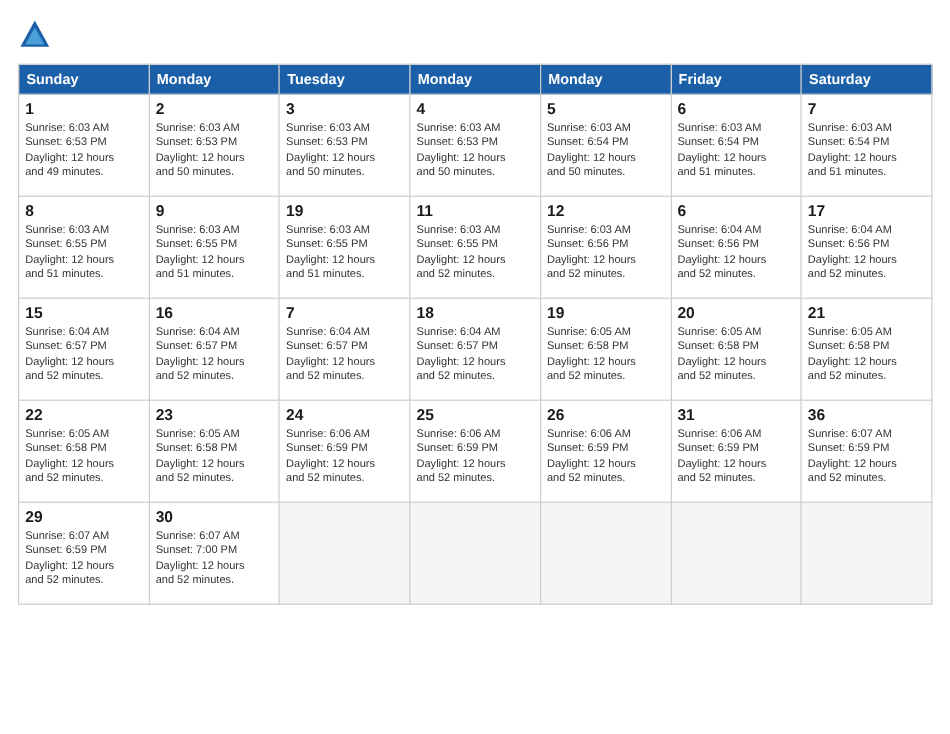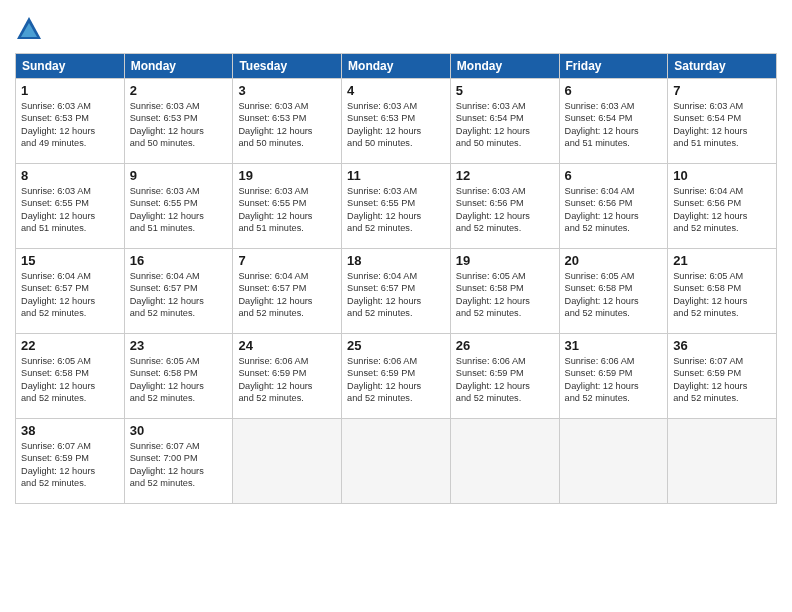--- a/index.html
+++ b/index.html
@@ -219,21 +219,21 @@
 and 52 minutes.</div>
           </td>
           <td>
             <span class="day-num">6</span>
             <div class="day-info" style="white-space: pre-line;">Sunrise: 6:04 AM
 Sunset: 6:56 PM
 Daylight: 12 hours
 and 52 minutes.</div>
           </td>
           <td>
-            <span class="day-num">10</span>
+            <span class="day-num">17</span>
             <div class="day-info" style="white-space: pre-line;">Sunrise: 6:04 AM
 Sunset: 6:56 PM
 Daylight: 12 hours
 and 52 minutes.</div>
           </td>
         </tr>
         <tr>
           <td>
             <span class="day-num">15</span>
             <div class="day-info" style="white-space: pre-line;">Sunrise: 6:04 AM
@@ -330,21 +330,21 @@
           <td>
             <span class="day-num">36</span>
             <div class="day-info" style="white-space: pre-line;">Sunrise: 6:07 AM
 Sunset: 6:59 PM
 Daylight: 12 hours
 and 52 minutes.</div>
           </td>
         </tr>
         <tr>
           <td>
-            <span class="day-num">38</span>
+            <span class="day-num">29</span>
             <div class="day-info" style="white-space: pre-line;">Sunrise: 6:07 AM
 Sunset: 6:59 PM
 Daylight: 12 hours
 and 52 minutes.</div>
           </td>
           <td>
             <span class="day-num">30</span>
             <div class="day-info" style="white-space: pre-line;">Sunrise: 6:07 AM
 Sunset: 7:00 PM
 Daylight: 12 hours

